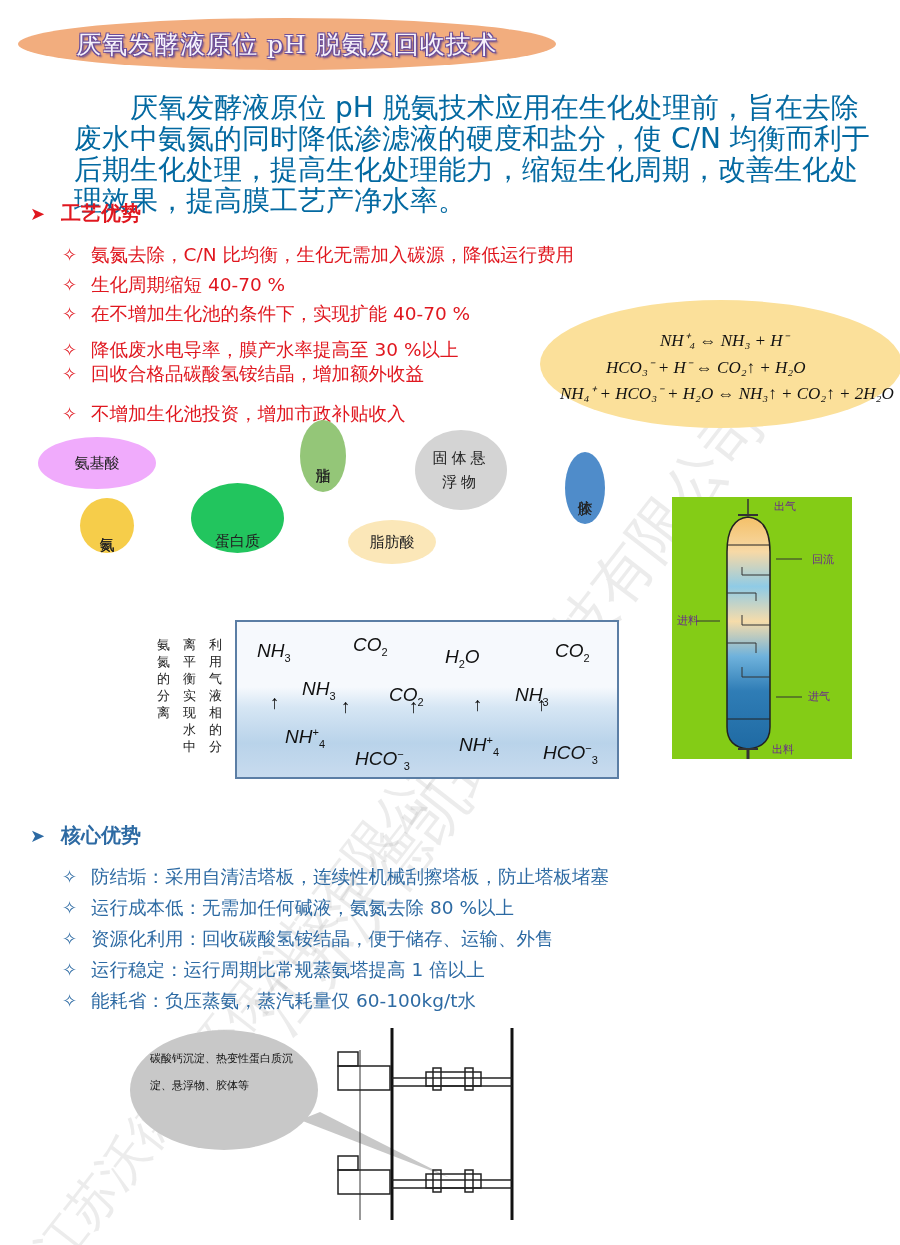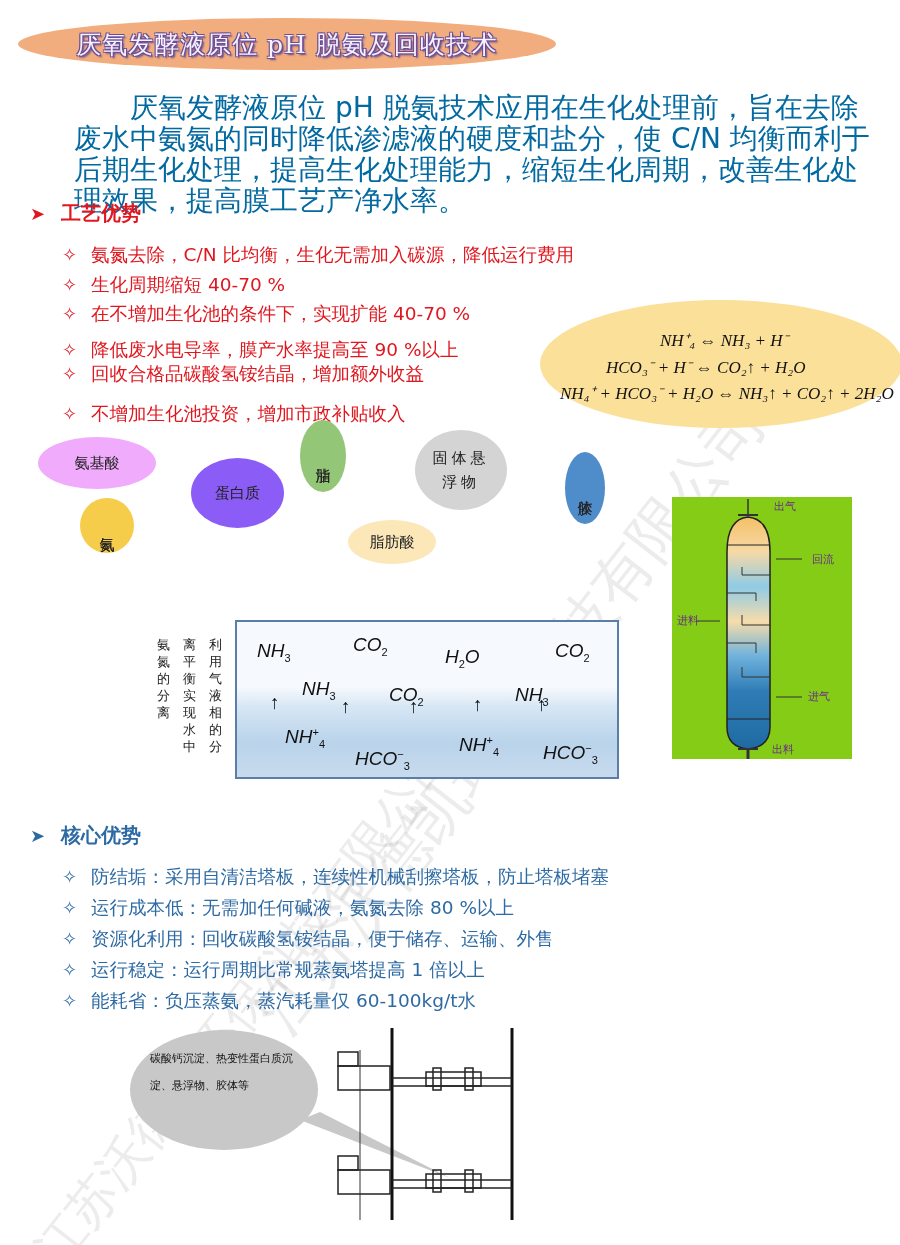--- a/index.html
+++ b/index.html
@@ -59,21 +59,21 @@
   <div class="item" style="left:62px;top:272px;">
       <span class="diamond">✧</span>
       <span>生化周期缩短 40-70 %</span>
     </div>
   <div class="item" style="left:62px;top:301px;">
       <span class="diamond">✧</span>
       <span>在不增加生化池的条件下，实现扩能 40-70 %</span>
     </div>
   <div class="item" style="left:62px;top:337px;">
       <span class="diamond">✧</span>
-      <span>降低废水电导率，膜产水率提高至 90 %以上</span>
+      <span>降低废水电导率，膜产水率提高至 30 %以上</span>
     </div>
   <div class="item" style="left:62px;top:361px;">
       <span class="diamond">✧</span>
       <span>回收合格品碳酸氢铵结晶，增加额外收益</span>
     </div>
   <div class="item" style="left:62px;top:401px;">
       <span class="diamond">✧</span>
       <span>不增加生化池投资，增加市政补贴收入</span>
     </div>
 </div>
@@ -82,21 +82,21 @@
 <div class="eq" style="left:660px;top:328px;">NH⁺₄ ⇔ NH₃ + H⁻</div>
 <div class="eq" style="left:606px;top:355px;">HCO₃⁻ + H⁻ ⇔ CO₂↑ + H₂O</div>
 <div class="eq" style="left:560px;top:381px;">NH₄⁺ + HCO₃⁻ + H₂O ⇔ NH₃↑ + CO₂↑ + 2H₂O</div>
 
 <div class="blob" style="left:38px;top:437px;width:118px;height:52px;background:#f0abfc;">
     <span>氨基酸</span>
   </div>
 <div class="blob" style="left:80px;top:498px;width:54px;height:55px;background:#f6cd4a;writing-mode:vertical-rl;">
     <span>氨氮</span>
   </div>
-<div class="blob" style="left:191px;top:458px;width:93px;height:70px;background:#8b5cf6;">
+<div class="blob" style="left:191px;top:483px;width:93px;height:70px;background:#22c55e;align-items:flex-end;">
     <span>蛋白质</span>
   </div>
 <div class="blob" style="left:300px;top:420px;width:46px;height:72px;background:#94c678;writing-mode:vertical-rl;">
     <span>油脂</span>
   </div>
 <div class="blob" style="left:348px;top:520px;width:88px;height:44px;background:#fbe7b8;">
     <span>脂肪酸</span>
   </div>
 <div class="blob" style="left:415px;top:430px;width:92px;height:80px;background:#d4d4d4;padding:0 14px;box-sizing:border-box;letter-spacing:4px;">
     <span>固体悬浮物</span>

